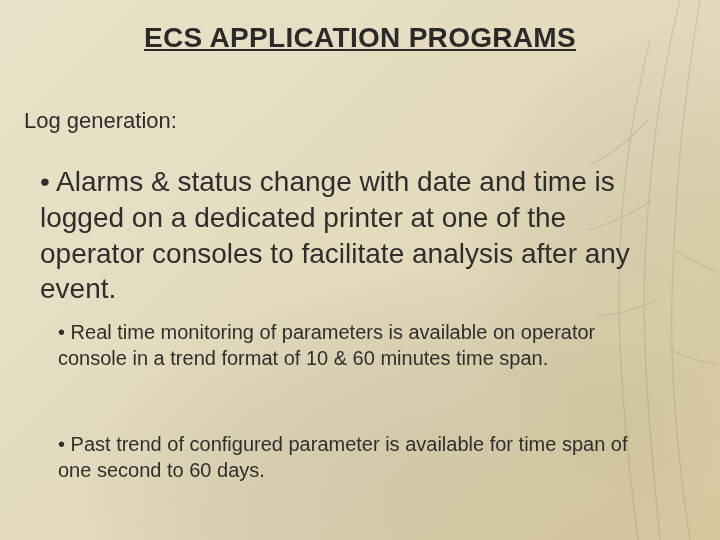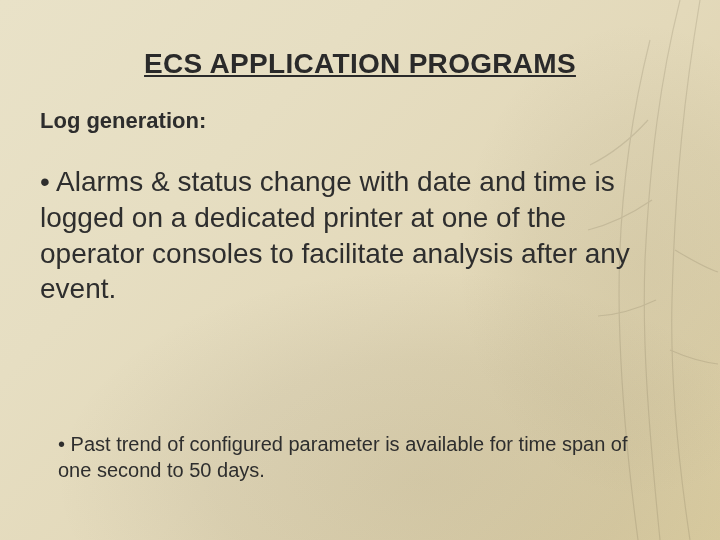--- a/index.html
+++ b/index.html
@@ -39,28 +39,27 @@
     position: absolute;
     top: 22px;
     left: 0;
     width: 720px;
     text-align: center;
     font-size: 28px;
     font-weight: bold;
     color: #2a2a2a;
     text-decoration: underline;
     letter-spacing: 0.3px;
-    margin-top: 26px;
   }
   .sec1-h {
     position: absolute;
-    left: 40px;
+    left: 24px;
     top: 108px;
     font-size: 22px;
-    font-weight: bold;
+    font-weight: normal;
     color: #2d2d2d;
   }
   .sec1-b {
     position: absolute;
     left: 40px;
     right: 42px;
     top: 164px;
     font-size: 28px;
     color: #2e2e2e;
     line-height: 1.28;
@@ -110,15 +109,16 @@
         <path d="M190 350 C208 358,222 362,238 364"></path>
       </g>
     </svg>
   </div>
 
   <div class="title">ECS APPLICATION PROGRAMS</div>
 
   <div class="sec1-h">Log generation:</div>
   <div class="sec1-b">• Alarms &amp; status change  with date and time is logged on a dedicated printer at one of the operator consoles to facilitate analysis after any event.</div>
 
-  <div class="sec2-b2">• Past trend of configured parameter is available for time span of one second to 50 days.</div>
+  <div class="sec2-b1">• Real time monitoring of parameters is available on operator console in a  trend format of 10  &amp; 60 minutes time span.</div>
+  <div class="sec2-b2">• Past trend of configured parameter is available for time span of one second to 60 days.</div>
 
 </div>
 
 </body></html>

